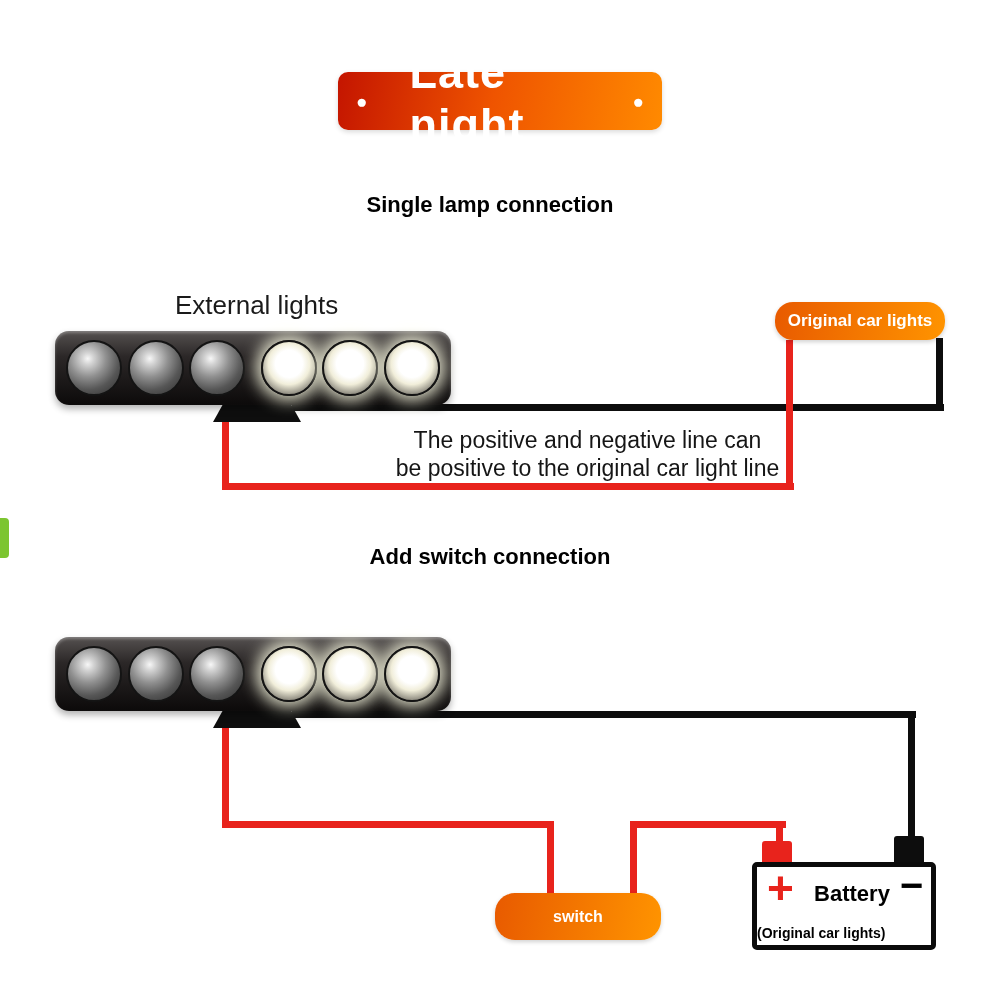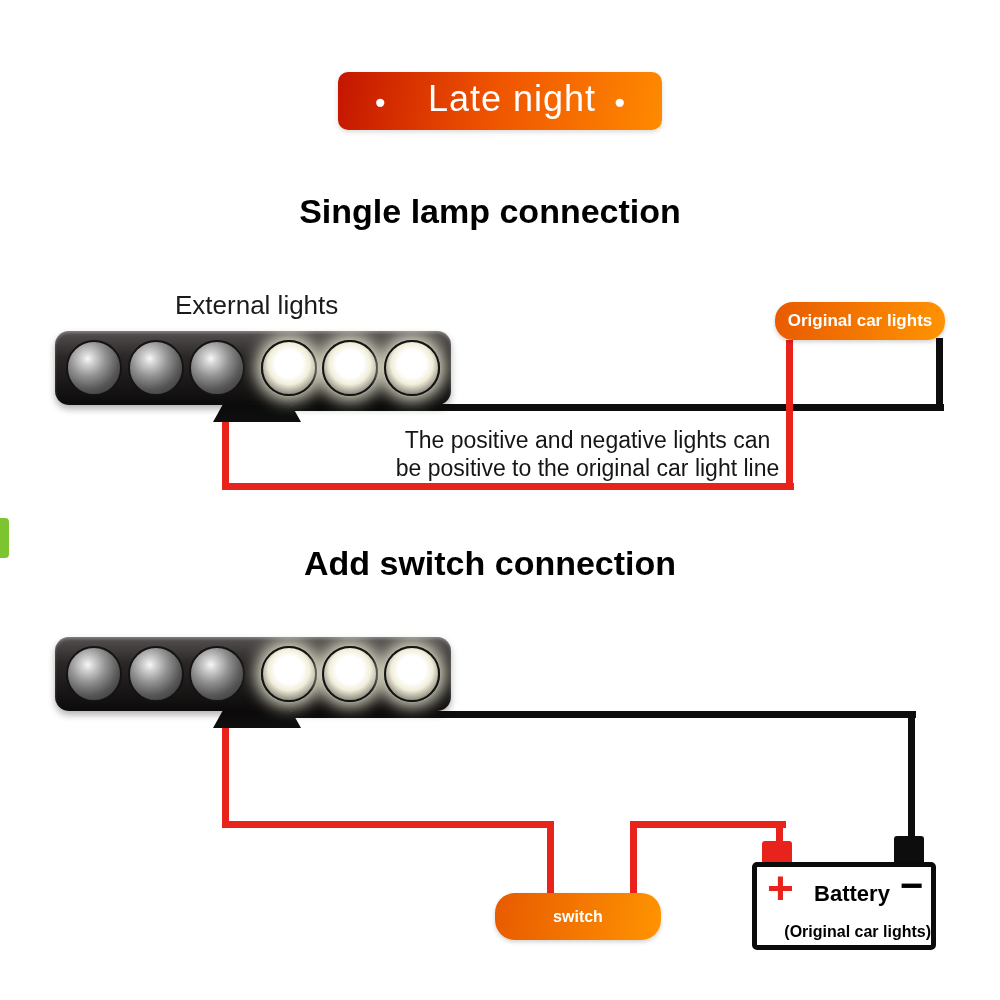--- a/index.html
+++ b/index.html
@@ -15,26 +15,26 @@
   
   .banner {
     position: absolute; left: 338px; top: 72px; width: 324px; height: 58px;
     border-radius: 10px;
     background: linear-gradient(100deg, var(--banner-gradient-start) 0%, #ef5400 48%, var(--banner-gradient-end) 100%);
     display: flex; align-items: center; justify-content: center;
     color: #ffffff;
     box-shadow: 0 2px 5px rgba(0,0,0,0.15);
   }
   .banner .dot { font-size: 19px; line-height: 1; margin: 0 18px; }
-  .banner .banner-text { font-size: 36px; font-weight: normal; letter-spacing: 1px; padding-bottom: 4px; margin-left: 24px; }
+  .banner .banner-text { font-size: 45px; font-weight: bold; letter-spacing: 1px; padding-bottom: 4px; margin-left: 24px; }
 
   
   .section-title {
     position: absolute; left: 0; width: 980px; text-align: center;
-    font-size: 34px; font-weight: bold; color: #000000;
+    font-size: 22px; font-weight: bold; color: #000000;
   }
   .title-1 { top: 192px; }
   .title-2 { top: 544px; }
 
   .ext-label {
     position: absolute; left: 175px; top: 290px;
     font-size: 26px; color: #1a1a1a;
   }
 
   
@@ -132,22 +132,22 @@
   }
   .battery .bat-name {
     position: absolute; left: 42px; top: 14px; width: 106px; text-align: center;
     font-size: 22px; font-weight: bold; color: #000000;
   }
   .battery .minus {
     position: absolute; right: 8px; top: -4px;
     font-size: 40px; font-weight: bold; color: #000000;
   }
   .battery .bat-sub {
-    position: absolute; left: 0; bottom: 4px; width: 100%; text-align: right;
-    font-size: 16px; font-weight: bold; color: #000000;
+    position: absolute; left: 0; bottom: 4px; width: 100%; text-align: left;
+    font-size: 14px; font-weight: bold; color: #000000;
   }
 </style>
 </head>
 <body>
 
 <div class="canvas">
 
   <div class="banner">
     <span class="dot">●</span>
     <span class="banner-text">Late night</span>
@@ -169,21 +169,21 @@
       <div class="lens dim"></div>
       <div class="lens dim"></div>
       <div class="lens lit gap"></div>
       <div class="lens lit"></div>
       <div class="lens lit"></div>
     </div>
 
   <div class="badge badge-ocl">Original car lights</div>
 
   <div class="note">
-    <div>The positive and negative lights can</div>
+    <div>The positive and negative line can</div>
     <div>be positive to the original car light line</div>
   </div>
 
   <div class="green-sliver"></div>
 
   <div class="section-title title-2">Add switch connection</div>
 
   <div class="wire black w2-black-h"></div>
   <div class="wire black w2-black-v"></div>
   <div class="wire red w2-red-v1"></div>

